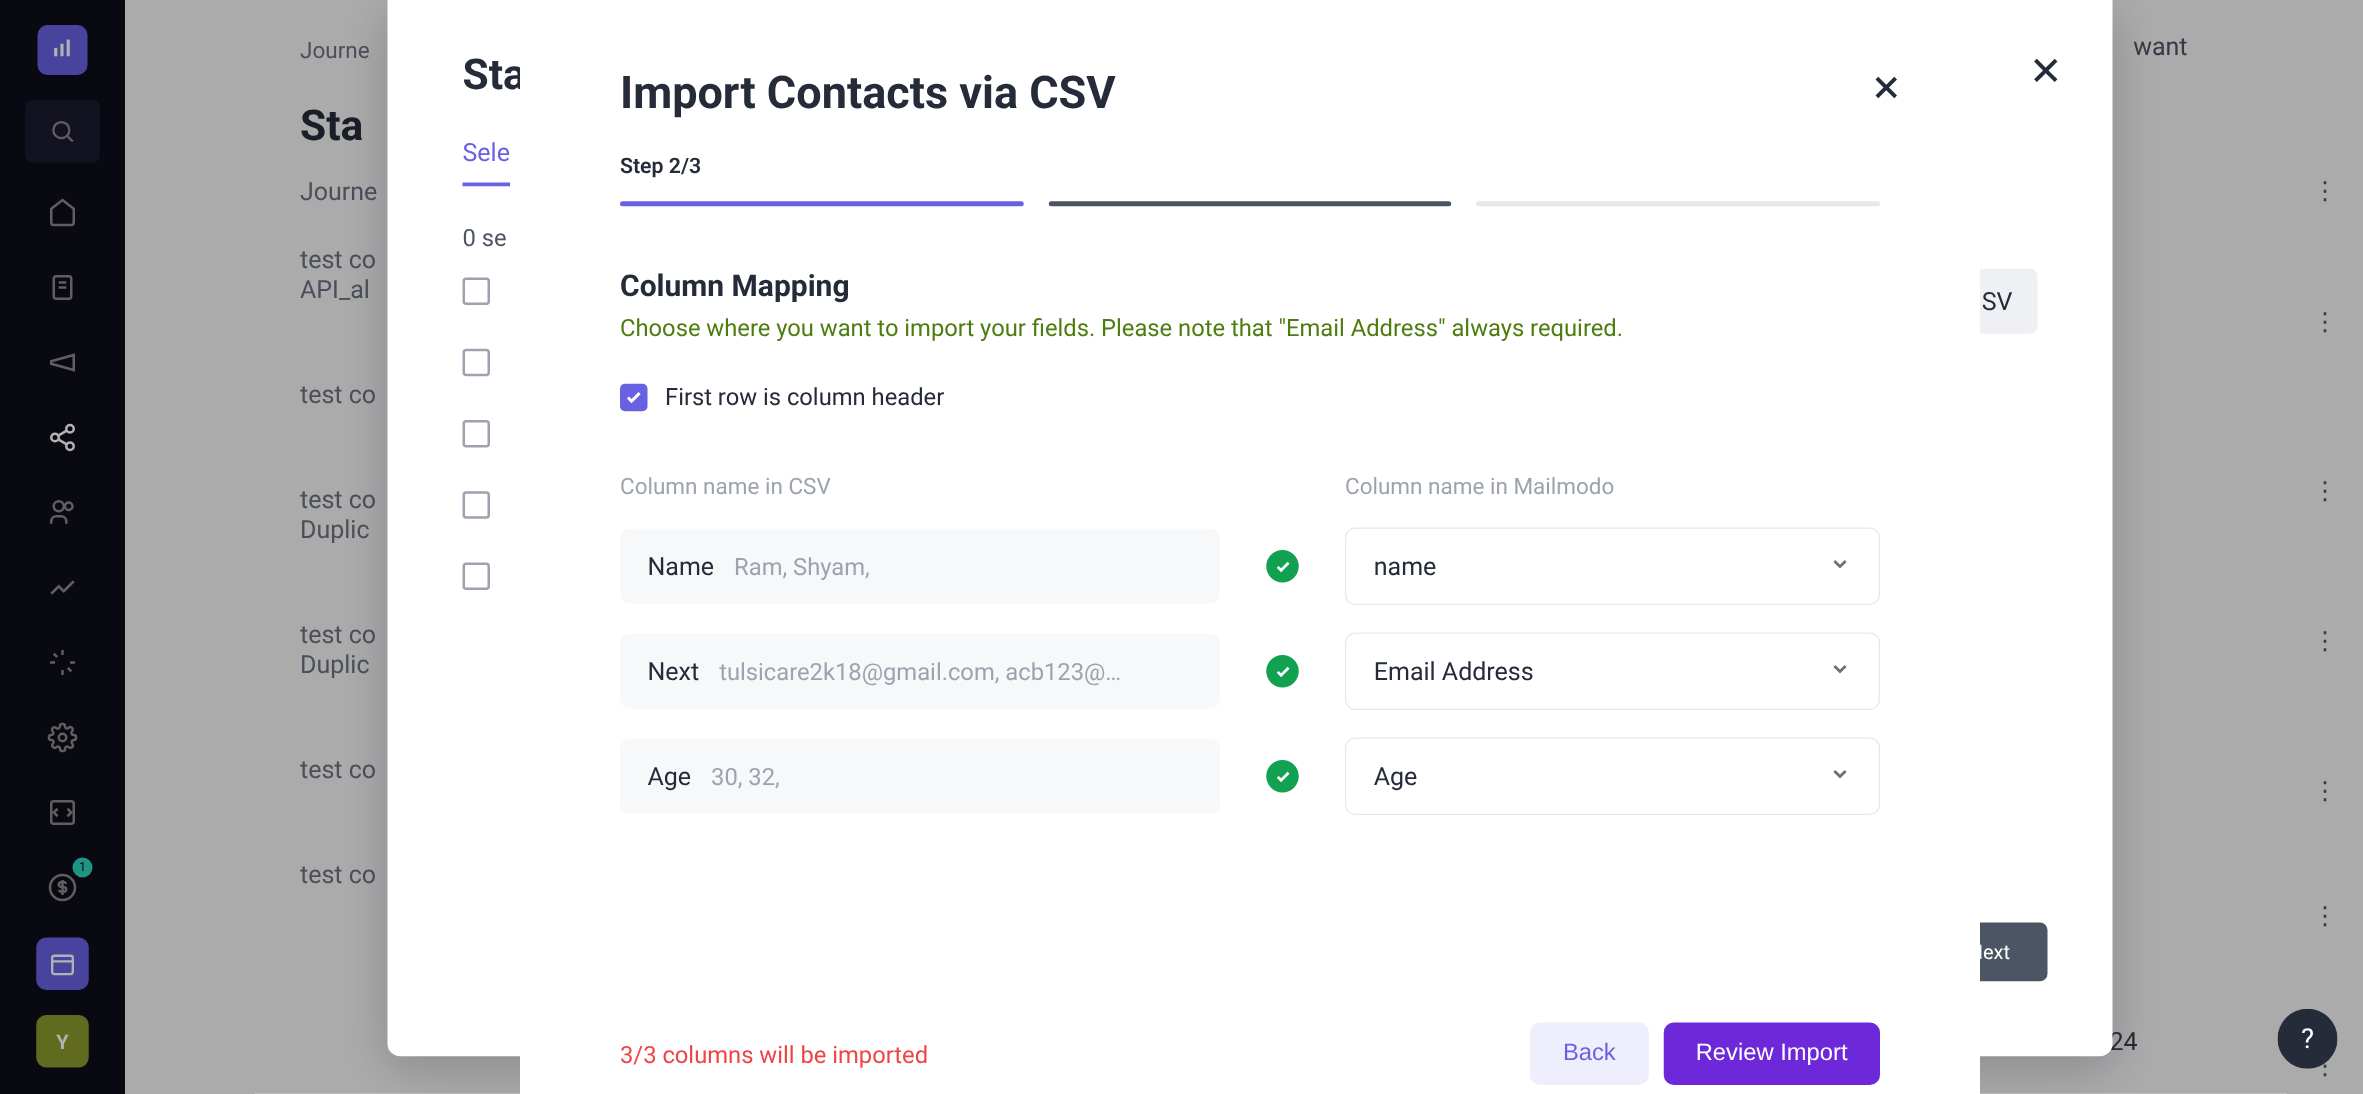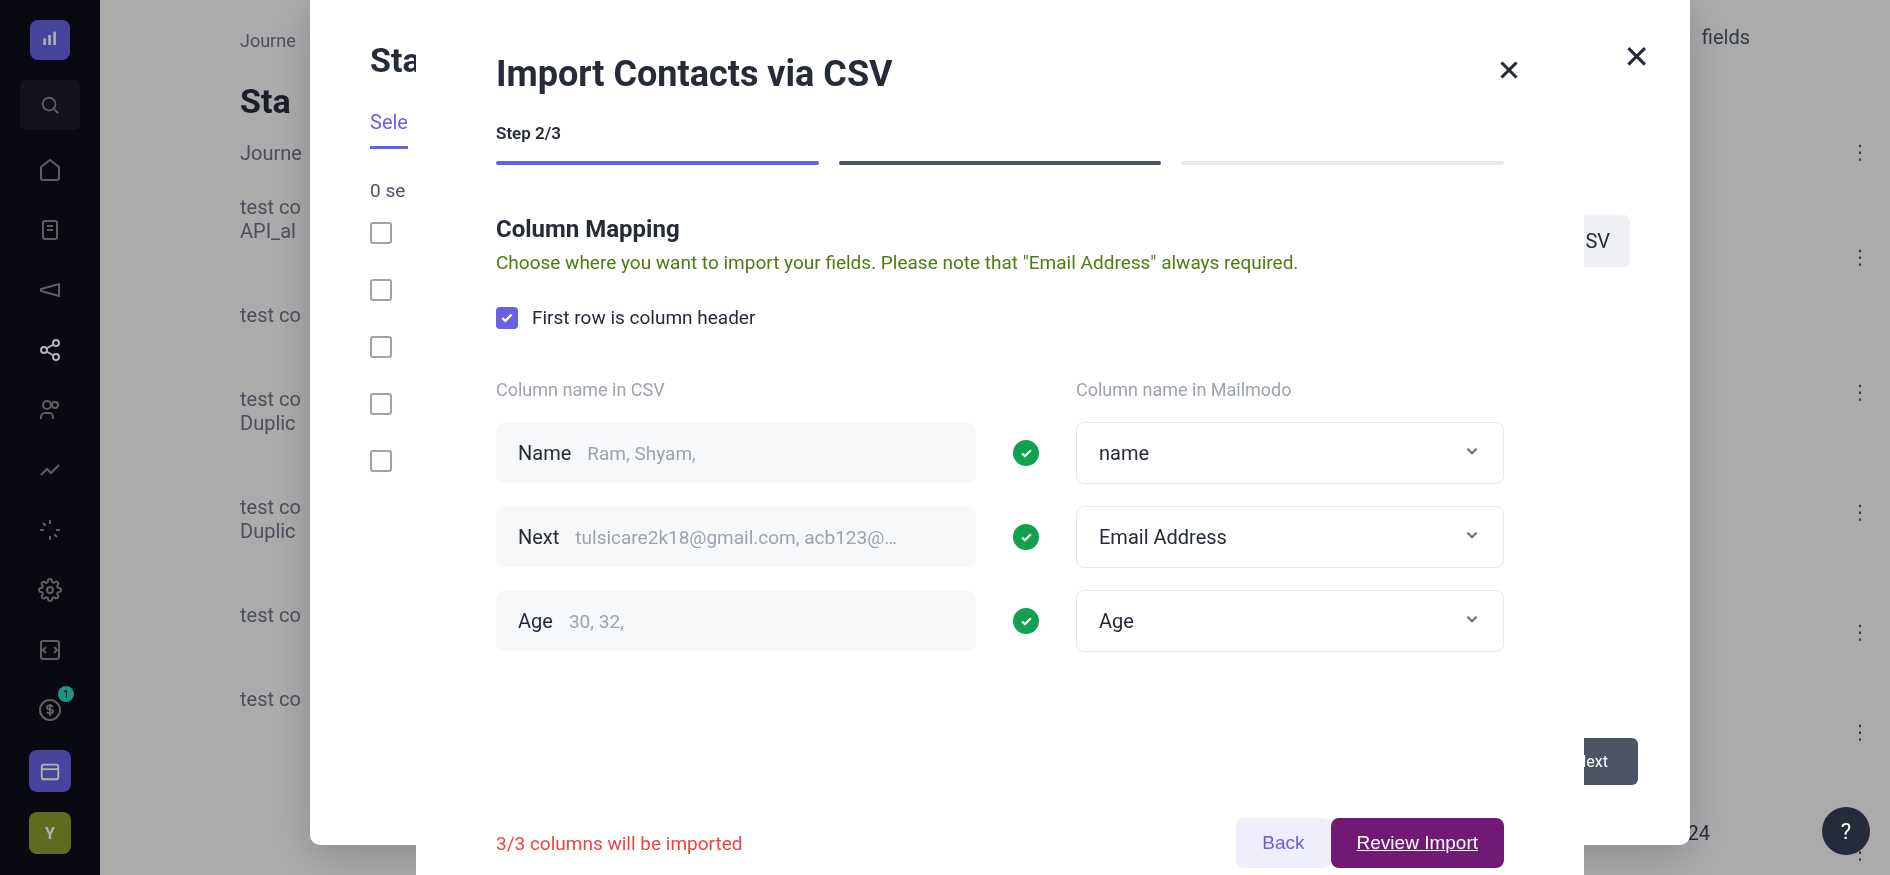--- a/index.html
+++ b/index.html
@@ -265,30 +265,30 @@
     .footer {
       position: absolute;
       left: 80px;
       right: 80px;
       bottom: 30px;
       display: flex;
       align-items: center;
       justify-content: space-between;
     }
     .footer-text { font-size: 19px; color: #ef4444; }
-    .footer-buttons { display: flex; gap: 0; }
+    .footer-buttons { display: flex; gap: 12px; }
     .btn {
       padding: 14px 26px;
       border-radius: 8px;
       font-size: 19px;
       cursor: pointer;
       border: none;
     }
     .btn-back { background: #efeefc; color: #6862e3; }
-    .btn-primary { background: #701a75; color: white; text-decoration: underline; }
+    .btn-primary { background: #6d28d9; color: white; }
     
     .help-fab {
       position: fixed;
       right: 20px;
       bottom: 20px;
       width: 48px;
       height: 48px;
       background: #262b3a;
       border-radius: 50%;
       color: white;
@@ -398,21 +398,21 @@
     <span class="sel-text">Sele</span>
   </div>
   <div style="margin-top:30px; display:flex; flex-direction:column; gap:40px;">
     <div class="list-item-bg"><span>test co</span><br><span>API_al</span></div>
     <div class="list-item-bg">test co</div>
     <div class="list-item-bg"><span>test co</span><br><span>Duplic</span></div>
     <div class="list-item-bg"><span>test co</span><br><span>Duplic</span></div>
     <div class="list-item-bg">test co</div>
     <div class="list-item-bg">test co</div>
   </div>
-  <div class="action-text">fields</div>
+  <div class="action-text">want</div>
   <div class="kebab-col">
     <div class="kebab" style="top:140px;">⋮</div>
     <div class="kebab" style="top:245px;">⋮</div>
     <div class="kebab" style="top:380px;">⋮</div>
     <div class="kebab" style="top:500px;">⋮</div>
     <div class="kebab" style="top:620px;">⋮</div>
     <div class="kebab" style="top:720px;">⋮</div>
     <div class="kebab" style="top:840px;">⋮</div>
   </div>
   <div class="year-bg">2024</div>

